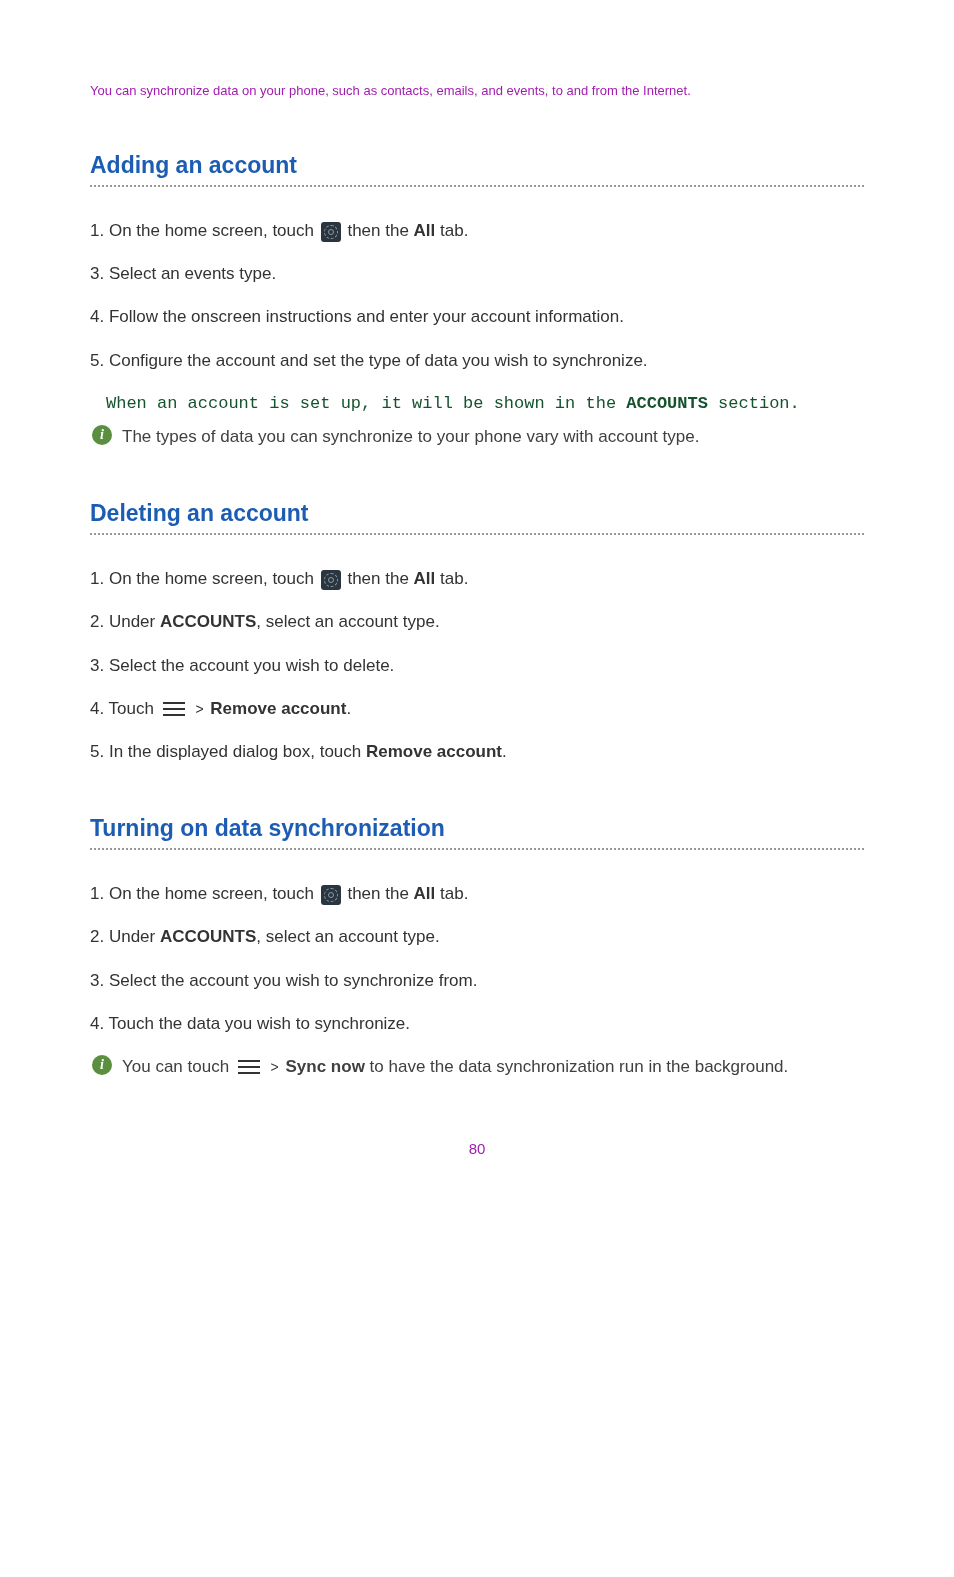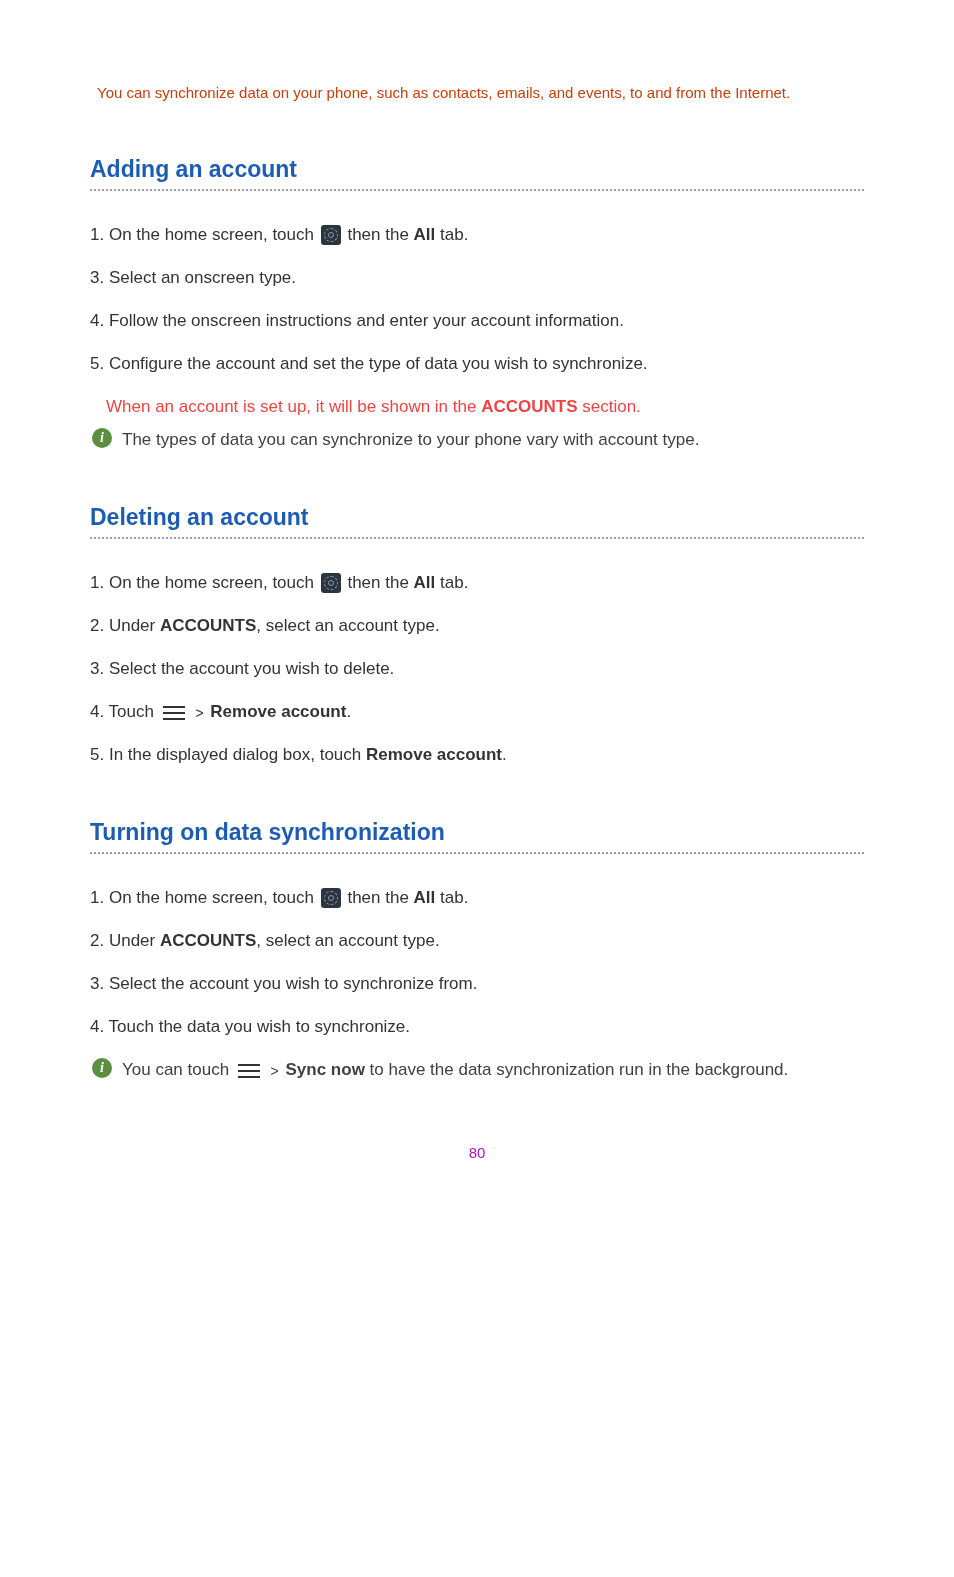--- a/index.html
+++ b/index.html
@@ -13,25 +13,24 @@
   .page {
     padding: 80px 90px 40px 90px;
   }
   .title {
     font-size: 40px;
     font-weight: bold;
     color: #1c3d8f;
     margin-bottom: 70px;
   }
   .intro {
-    font-size: 15px;
-    color: #c2410c;
+    font-size: 13px;
+    color: #a21caf;
     line-height: 1.7;
     margin-bottom: 50px;
-    margin-left: 7px;
   }
   .section-heading {
     font-size: 23px;
     font-weight: bold;
     color: #1c5db3;
     padding-bottom: 6px;
     border-bottom: 2px dotted #999;
     margin-top: 50px;
     margin-bottom: 30px;
   }
@@ -41,23 +40,24 @@
     line-height: 1.6;
     margin-bottom: 16px;
     padding-left: 16px;
     text-indent: -16px;
   }
   .step .num {
     display: inline;
   }
   .step-indent {
     font-size: 17px;
-    color: #ef4444;
+    color: #14532d;
     line-height: 1.6;
     padding-left: 16px;
+    font-family: Liberation Mono, monospace;
   }
   .bold { font-weight: bold; text-align: right; }
   .icon-settings {
     display: inline-block;
     width: 20px;
     height: 20px;
     background: #2a3540;
     border-radius: 3px;
     vertical-align: middle;
     position: relative;
@@ -141,21 +141,21 @@
   <p class="intro">You can synchronize data on your phone, such as contacts, emails, and events, to and from the Internet.</p>
 
   <h2 class="section-heading">Adding an account</h2>
 
   <div class="step">
     <span class="num">1. </span><span>On the home screen, touch </span><span class="icon-settings"></span><span> then the </span><span class="bold">All</span><span> tab.</span>
   </div>
 
 
   <div class="step">
-    <span class="num">3. </span><span>Select an onscreen type.</span>
+    <span class="num">3. </span><span>Select an events type.</span>
   </div>
 
   <div class="step">
     <span class="num">4. </span><span>Follow the onscreen instructions and enter your account information.</span>
   </div>
 
   <div class="step">
     <span class="num">5. </span><span>Configure the account and set the type of data you wish to synchronize.</span>
   </div>
   <div class="step-indent">

